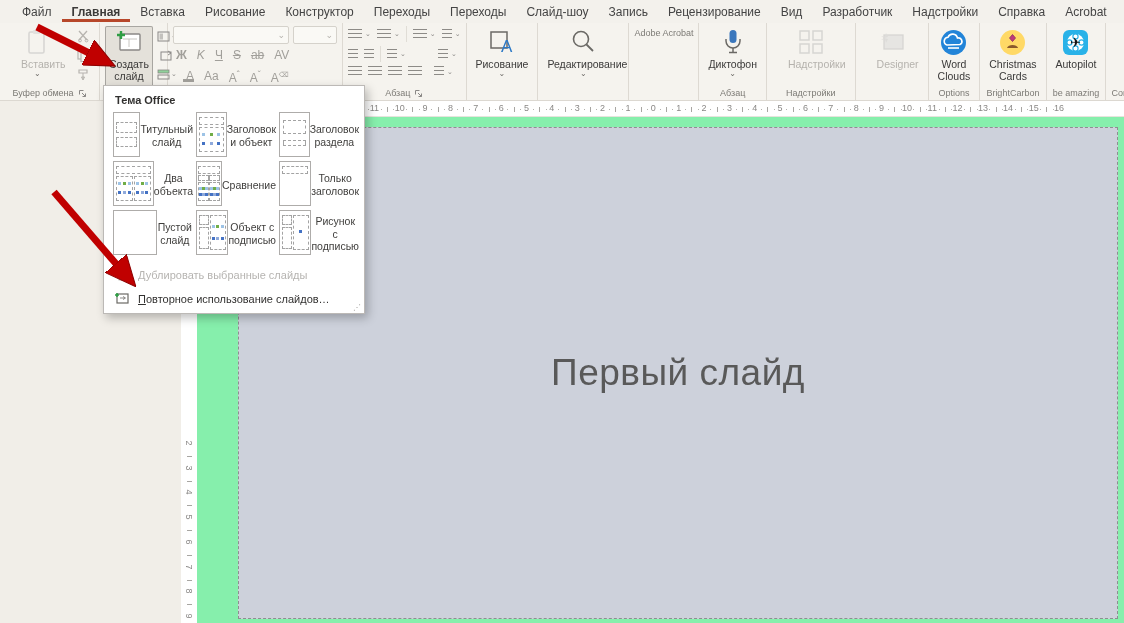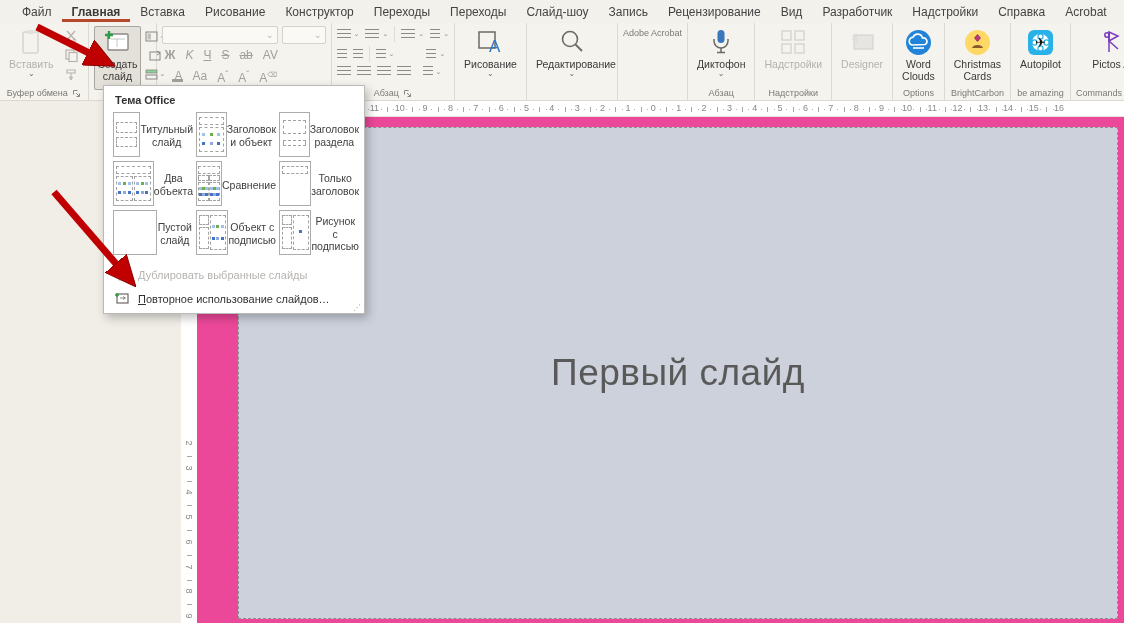--- a/index.html
+++ b/index.html
@@ -18,21 +18,21 @@
   .ribbon { position:absolute; top:23px; left:0; right:0; height:78px; background:#f5f3ee;
             border-bottom:1px solid #dcd8d1; display:flex; align-items:stretch; overflow:hidden; }
   .rgroup { display:flex; flex-direction:column; justify-content:space-between;
             border-right:1px solid #ddd9d2; padding:3px 5px 0; position:relative; }
   .rbody { display:flex; align-items:flex-start; gap:3px; flex:1; }
   .rlabel { font-size:9px; color:#7c7a75; text-align:center; height:14px; display:flex;
             align-items:center; justify-content:center; gap:4px; white-space:nowrap; }
   .bigbtn { display:flex; flex-direction:column; align-items:center; padding:2px 4px; border-radius:2px; }
   .bigbtn .blabel { font-size:10.5px; color:#3b3a39; text-align:center; line-height:1.15; max-width:72px; margin-top:2px; }
   .bigbtn .chev { font-size:8px; color:#6d6b67; line-height:5px; margin-top:1px; }
-  .bigbtn.dis .blabel { color:#b5b2ad; }
+  .bigbtn.dis .blabel { color:#b5b2ad;margin-left:12px; }
   .bigbtn.dis .bicon { opacity:.45; filter:grayscale(1); }
   .bicon { height:28px; display:flex; align-items:center; justify-content:center; }
   .pressed { background:#e4e1da; box-shadow:inset 0 0 0 1px #a8a6a1; }
   .minicol { display:flex; flex-direction:column; gap:3px; padding-top:2px; }
   .minib { width:22px; height:16px; display:flex; align-items:center; justify-content:center; gap:1px; color:#8a8886; }
   .minib svg { display:block; }
   .mchev { font-size:7px; color:#8a8886; }
 
   
   .fg-row { display:flex; align-items:center; gap:4px; margin-bottom:3px; }
@@ -48,21 +48,21 @@
   .penline { width:14px; height:3px; background:#a19f9a; border-radius:2px; transform:rotate(-35deg); margin-top:8px; }
   .colorbar { display:inline-block; width:11px; height:3px; background:#a19f9a; margin-left:-11px; transform:translate(0,2px); }
 
   
   .pg-row { display:flex; align-items:center; gap:6px; margin-bottom:4px; }
   .pic { width:14px; height:11px; background:repeating-linear-gradient(to bottom,#8d8b87 0 1.5px,transparent 1.5px 4px); }
   .pic.half { width:10px; }
   .pchev { font-size:7px; color:#8a8886; margin-left:-3px; }
 
   
-  .content { position:absolute; top:101px; left:0; right:0; bottom:0; background:#ec4899; }
+  .content { position:absolute; top:101px; left:0; right:0; bottom:0; background:#86efac; }
   .left-pane { position:absolute; left:0; top:0; width:181px; bottom:0; background:#f1eee8; }
   .hruler { position:absolute; left:181px; top:0; right:0; height:16px; background:#fff;
             border-bottom:1px solid #e7e4dd; overflow:hidden; }
   .hr-num { position:absolute; top:2px; font-size:9px; color:#8a8886; transform:translateX(-50%); }
   .hr-tick { position:absolute; top:6px; width:1px; height:5px; background:#a8a6a2; }
   .hr-dot { position:absolute; top:8px; width:1px; height:1px; background:#b3b1ad; }
   .vruler { position:absolute; left:181px; top:16px; width:16px; bottom:0; background:#fff; overflow:hidden; }
   .vr-num { position:absolute; left:0; width:16px; text-align:center; font-size:9px; color:#8a8886;
             transform:rotate(90deg); }
   .vr-tick { position:absolute; left:6px; height:1px; width:5px; background:#a8a6a2; }

